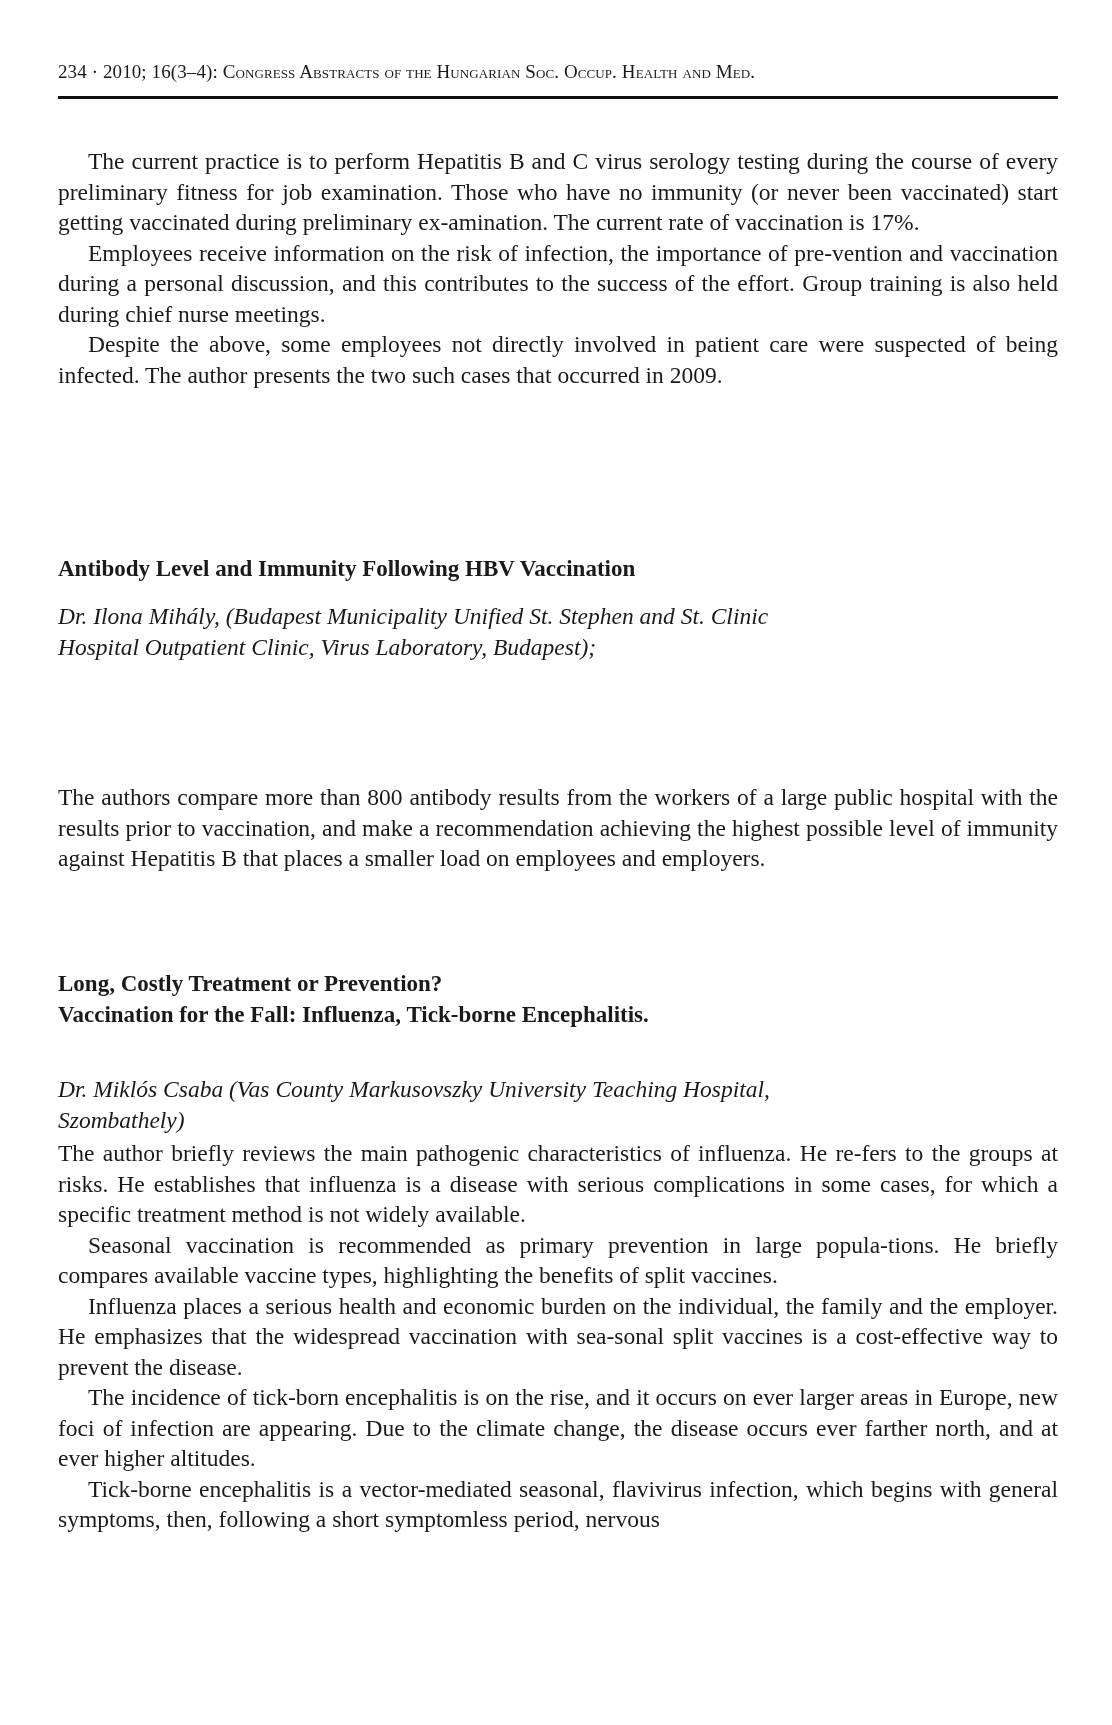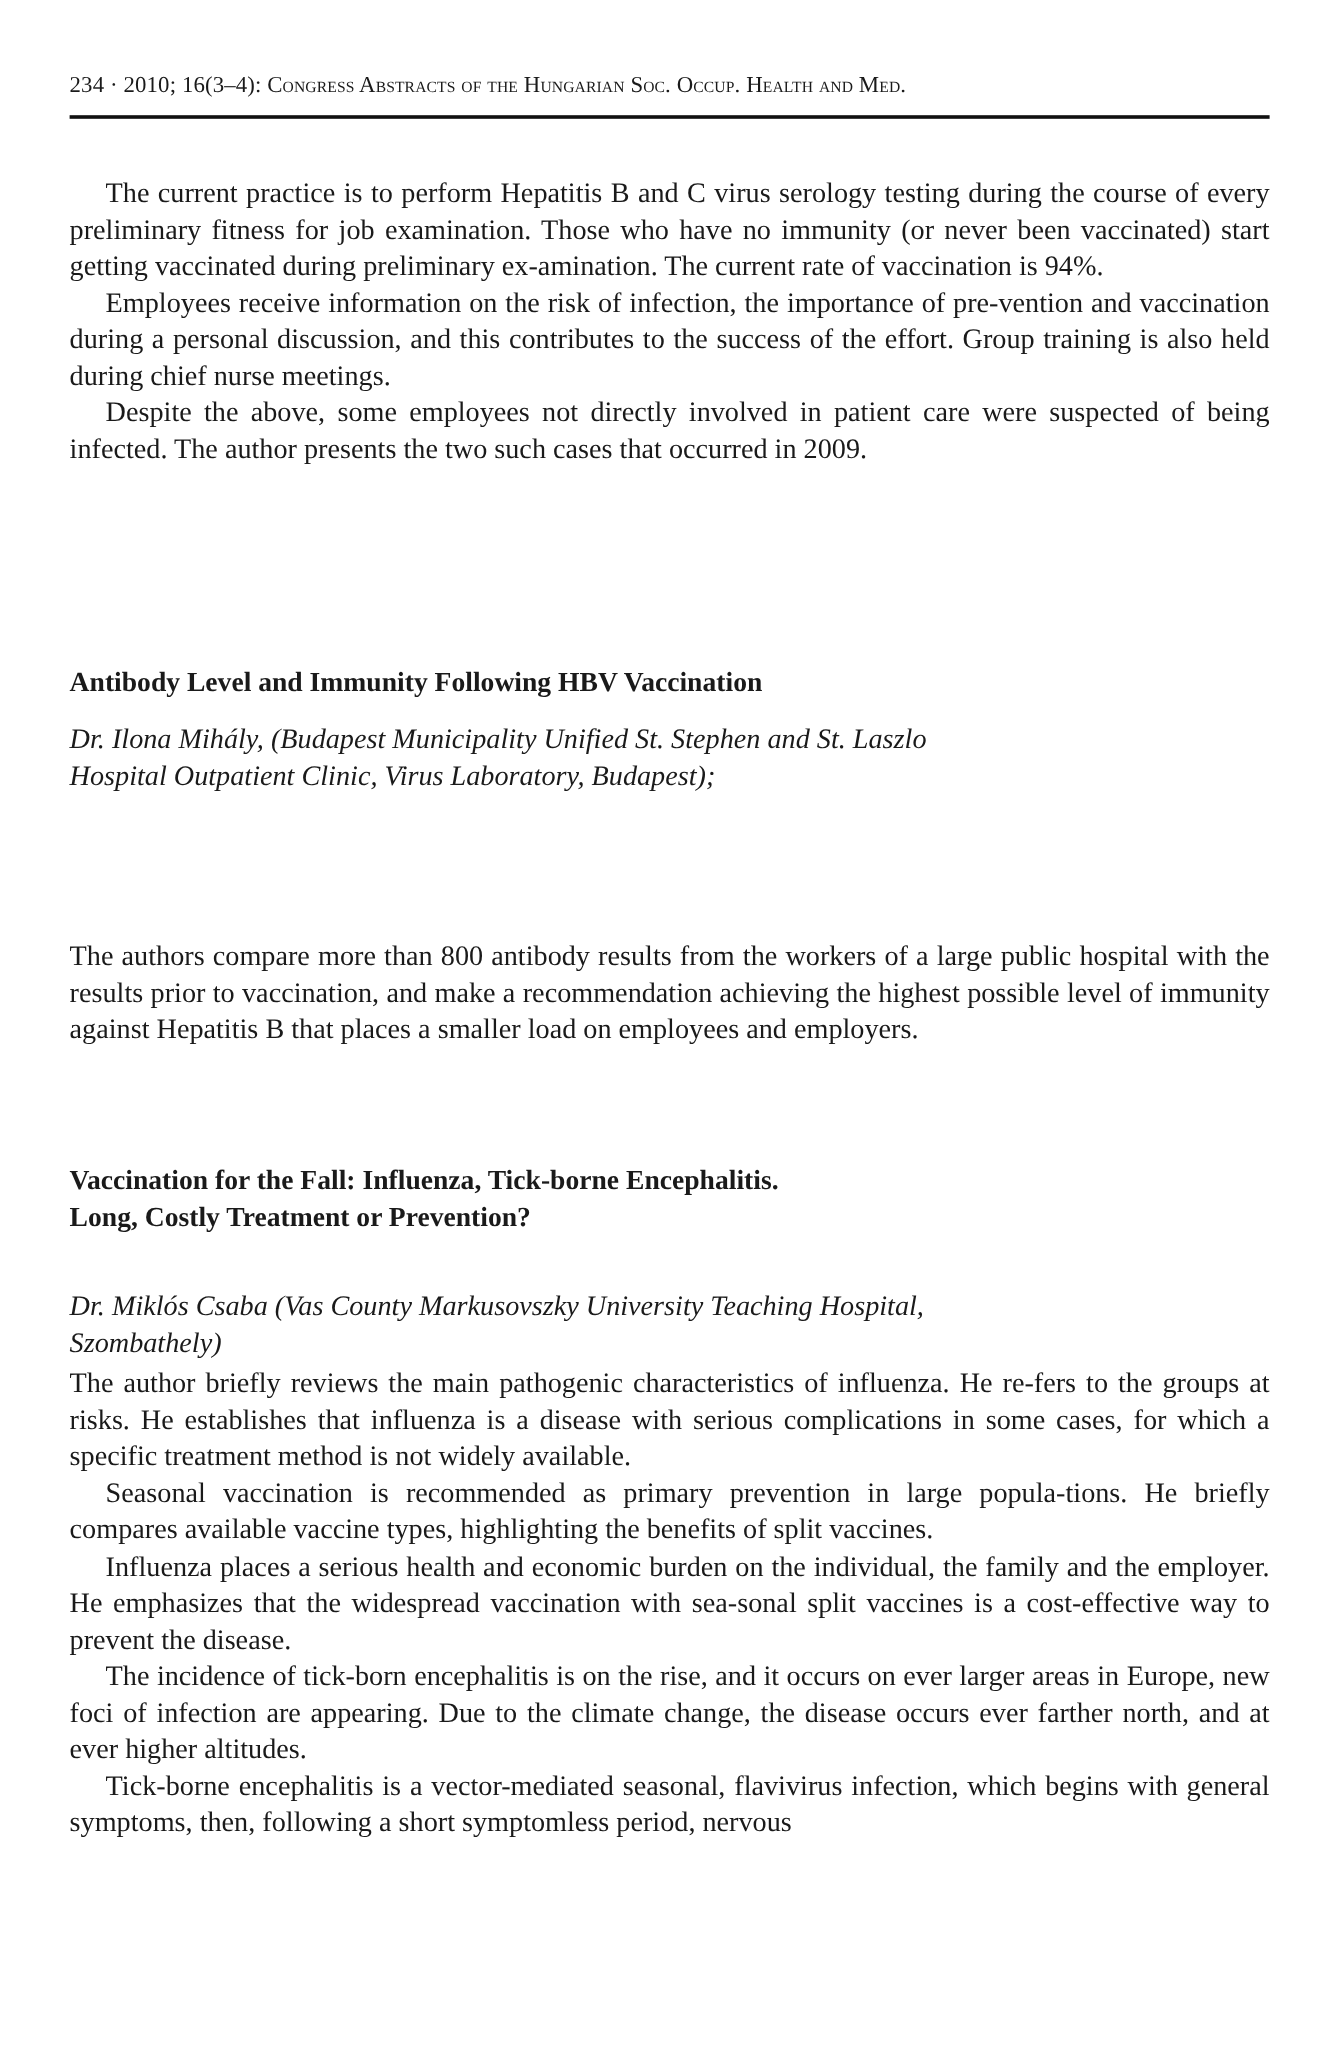--- a/index.html
+++ b/index.html
@@ -37,37 +37,37 @@
 
 <div class="header">
   <span>234</span>
   <span>·</span>
   <span>2010; 16(3–4):</span>
   <span class="sc">Congress Abstracts of the Hungarian Soc. Occup. Health and Med.</span>
 </div>
 <div class="rule"></div>
 
 <div class="block" style="top:146px;">
-  <p class="ind">The current practice is to perform Hepatitis B and C virus serology testing during the course of every preliminary fitness for job examination. Those who have no immunity (or never been vaccinated) start getting vaccinated during preliminary ex-amination. The current rate of vaccination is 94%.</p>
+  <p class="ind">The current practice is to perform Hepatitis B and C virus serology testing during the course of every preliminary fitness for job examination. Those who have no immunity (or never been vaccinated) start getting vaccinated during preliminary ex-amination. The current rate of vaccination is 17%.</p>
   <p class="ind">Employees receive information on the risk of infection, the importance of pre-vention and vaccination during a personal discussion, and this contributes to the success of the effort. Group training is also held during chief nurse meetings.</p>
   <p class="ind">Despite the above, some employees not directly involved in patient care were suspected of being infected. The author presents the two such cases that occurred in 2009.</p>
 </div>
 
 <div class="title" style="top:553px;">Antibody Level and Immunity Following HBV Vaccination</div>
 <div class="authors" style="top:601px;">
-  <div>Dr. Ilona Mihály, (Budapest Municipality Unified St. Stephen and St. Laszlo</div>
+  <div>Dr. Ilona Mihály, (Budapest Municipality Unified St. Stephen and St. Clinic</div>
   <div>Hospital Outpatient Clinic, Virus Laboratory, Budapest);</div>
 </div>
 <div class="block" style="top:782px;">
   <p>The authors compare more than 800 antibody results from the workers of a large public hospital with the results prior to vaccination, and make a recommendation achieving the highest possible level of immunity against Hepatitis B that places a smaller load on employees and employers.</p>
 </div>
 
 <div class="title" style="top:968px;">
+  <div>Long, Costly Treatment or Prevention?</div>
   <div>Vaccination for the Fall: Influenza, Tick-borne Encephalitis.</div>
-  <div>Long, Costly Treatment or Prevention?</div>
 </div>
 <div class="authors" style="top:1046px;margin-top:28px;">
   <div>Dr. Miklós Csaba (Vas County Markusovszky University Teaching Hospital,</div>
   <div>Szombathely)</div>
 </div>
 <div class="block" style="top:1138px;">
   <p>The author briefly reviews the main pathogenic characteristics of influenza. He re-fers to the groups at risks. He establishes that influenza is a disease with serious complications in some cases, for which a specific treatment method is not widely available.</p>
   <p class="ind">Seasonal vaccination is recommended as primary prevention in large popula-tions. He briefly compares available vaccine types, highlighting the benefits of split vaccines.</p>
   <p class="ind">Influenza places a serious health and economic burden on the individual, the family and the employer. He emphasizes that the widespread vaccination with sea-sonal split vaccines is a cost-effective way to prevent the disease.</p>
   <p class="ind">The incidence of tick-born encephalitis is on the rise, and it occurs on ever larger areas in Europe, new foci of infection are appearing. Due to the climate change, the disease occurs ever farther north, and at ever higher altitudes.</p>

